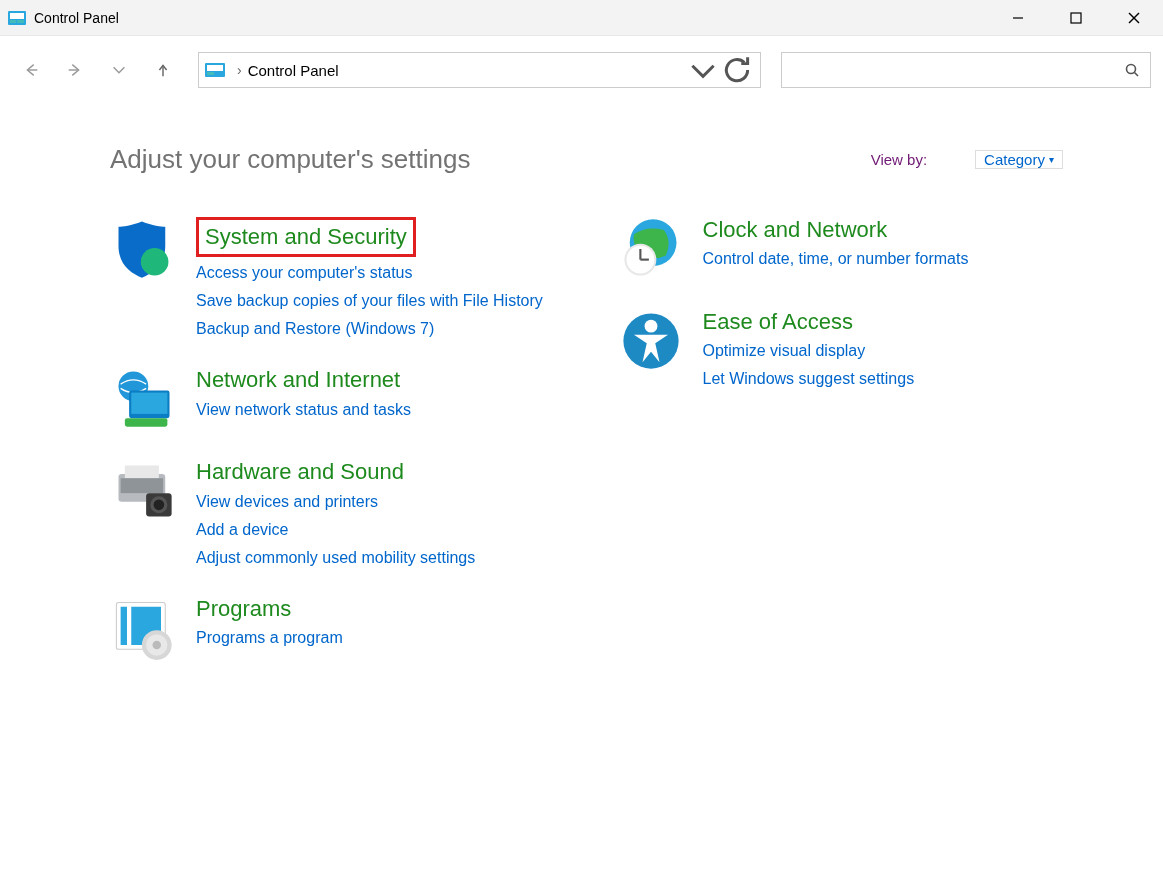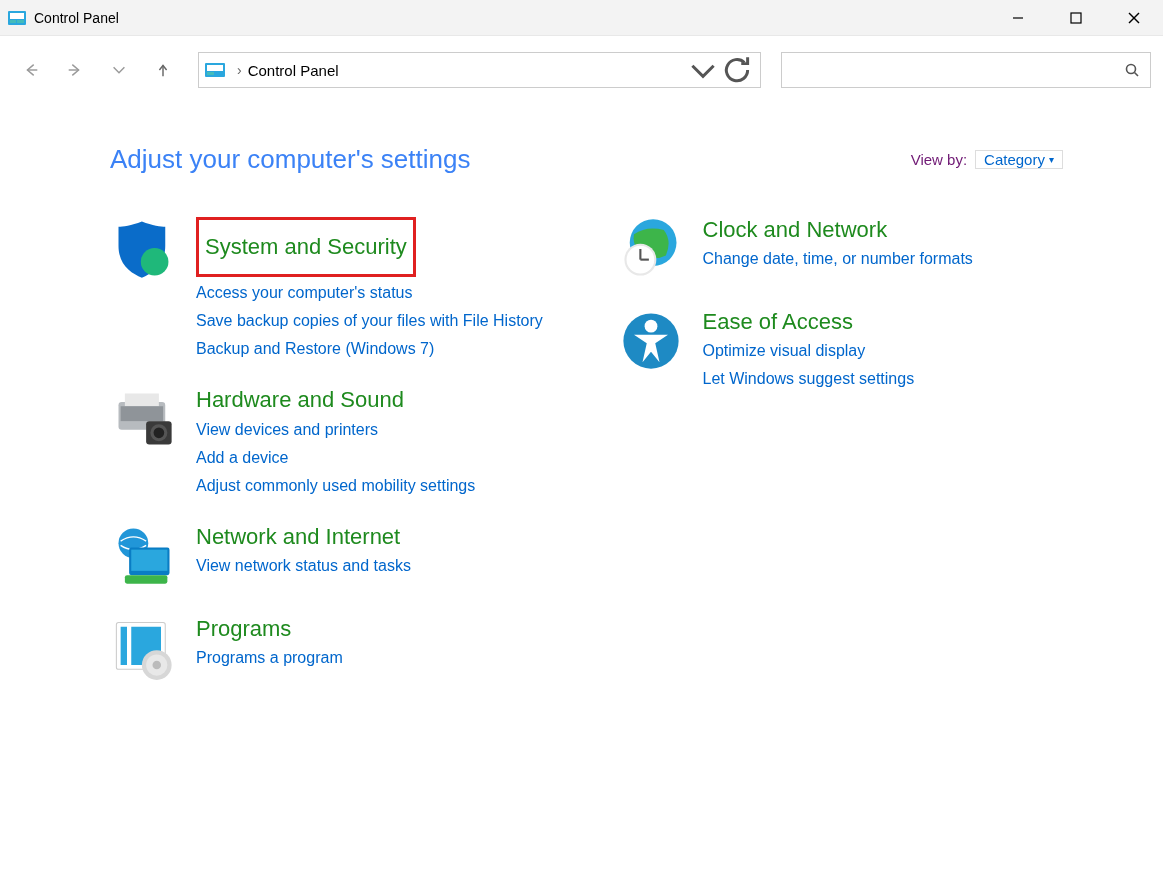--- a/index.html
+++ b/index.html
@@ -22,34 +22,34 @@
     .address-sep { margin: 0 6px; color: #666; }
     .address-text { font-size: 15px; flex: 1; }
     .address-btn { width: 34px; height: 34px; display: flex; align-items: center; justify-content: center; color: #555; }
     .search-box { width: 370px; height: 36px; border: 1px solid #ccc; margin-left: 14px; display: flex; align-items: center; padding: 0 10px; }
     .search-input { border: none; outline: none; flex: 1; font-size: 14px; }
     .search-icon { color: #666; }
 
     
     .content { padding: 40px 100px 0 110px; }
     .header-row { display: flex; align-items: center; justify-content: space-between; margin-bottom: 40px; }
-    .page-title { font-size: 26px; color: #3b82f6; font-weight: 400; }
+    .page-title { font-size: 26px; color: #737373; font-weight: 400; }
     .viewby { display: flex; align-items: center; gap: 8px; font-size: 15px; }
     .viewby-label { color: #701a75; }
-    .viewby-select { color: #0066cc; padding: 0 8px; border: 1px solid #ddd; display: flex; align-items: center; gap: 4px; }
+    .viewby-select { color: #0066cc; padding: 0 8px; border: 1px solid #ddd; display: flex; align-items: center; gap: 4px; margin-left: 40px; }
     .chev-down { font-size: 10px; }
 
     .categories { display: flex; gap: 60px; }
     .col { display: flex; flex-direction: column; gap: 24px; width: 450px; }
     .category { display: flex; gap: 18px; align-items: flex-start; }
     .cat-icon { width: 68px; height: 68px; flex-shrink: 0; display: flex; align-items: center; justify-content: center; }
     .cat-body { display: flex; flex-direction: column; gap: 4px; padding-top: 2px; }
     .cat-title { font-size: 22px; color: #1e8a1e; font-weight: 400; line-height: 1.2; cursor: pointer; }
     .cat-link { font-size: 16px; color: #0066cc; line-height: 1.5; cursor: pointer; display: flex; align-items: center; gap: 4px; }
-    .highlight { border: 3px solid #e02020; padding: 14px 6px; display: inline-block; }
+    .highlight { border: 3px solid #e02020; padding: 4px 6px; display: inline-block; }
     .shield-mini { width: 18px; height: 18px; display: inline-block; }
 
     
     svg { display: block; }
   </style>
 </head>
 <body>
 
 <div class="titlebar">
   <span class="titlebar-icon">
@@ -167,55 +167,55 @@
           <div><span class="cat-title highlight">System and Security</span></div>
           <a class="cat-link">Access your computer's status</a>
           <a class="cat-link">Save backup copies of your files with File History</a>
           <a class="cat-link">Backup and Restore (Windows 7)</a>
         </div>
       </div>
 
       <div class="category">
         <div class="cat-icon">
           <svg viewBox="0 0 64 64">
+              <circle cx="22" cy="20" r="14" fill="#2196d8"></circle>
+              <path d="M10 18 Q22 10 34 18 M10 22 Q22 30 34 22" stroke="#fff" stroke-width="1.2" fill="none"></path>
+              <rect x="18" y="24" width="38" height="26" rx="2" fill="#0a7dc4"></rect>
+              <rect x="20" y="26" width="34" height="20" fill="#2aa7de"></rect>
+              <rect x="14" y="50" width="40" height="8" rx="2" fill="#3db54a"></rect>
+            </svg>
+        </div>
+        <div class="cat-body">
+          <span class="cat-title">Network and Internet</span>
+          <a class="cat-link">View network status and tasks</a>
+        </div>
+      </div>
+
+      <div class="category">
+        <div class="cat-icon">
+          <svg viewBox="0 0 64 64">
               <rect x="8" y="16" width="44" height="26" rx="3" fill="#b7bbbf"></rect>
               <rect x="14" y="8" width="32" height="12" fill="#e8e8e8"></rect>
               <rect x="10" y="20" width="40" height="14" fill="#8f9499"></rect>
               <rect x="34" y="34" width="24" height="22" rx="3" fill="#3a3a3a"></rect>
               <circle cx="46" cy="45" r="8" fill="#555"></circle>
               <circle cx="46" cy="45" r="5" fill="#222"></circle>
             </svg>
         </div>
         <div class="cat-body">
           <span class="cat-title">Hardware and Sound</span>
           <a class="cat-link">View devices and printers</a>
           <a class="cat-link">Add a device</a>
           <a class="cat-link">Adjust commonly used mobility settings</a>
         </div>
       </div>
 
       <div class="category">
         <div class="cat-icon">
           <svg viewBox="0 0 64 64">
-              <circle cx="22" cy="20" r="14" fill="#2196d8"></circle>
-              <path d="M10 18 Q22 10 34 18 M10 22 Q22 30 34 22" stroke="#fff" stroke-width="1.2" fill="none"></path>
-              <rect x="18" y="24" width="38" height="26" rx="2" fill="#0a7dc4"></rect>
-              <rect x="20" y="26" width="34" height="20" fill="#2aa7de"></rect>
-              <rect x="14" y="50" width="40" height="8" rx="2" fill="#3db54a"></rect>
-            </svg>
-        </div>
-        <div class="cat-body">
-          <span class="cat-title">Network and Internet</span>
-          <a class="cat-link">View network status and tasks</a>
-        </div>
-      </div>
-
-      <div class="category">
-        <div class="cat-icon">
-          <svg viewBox="0 0 64 64">
               <rect x="6" y="8" width="46" height="44" rx="2" fill="#fff" stroke="#ccc"></rect>
               <rect x="10" y="12" width="6" height="36" fill="#2aa7de"></rect>
               <rect x="20" y="12" width="28" height="36" fill="#2aa7de"></rect>
               <circle cx="44" cy="48" r="14" fill="#d7d7d7"></circle>
               <circle cx="44" cy="48" r="10" fill="#e8e8e8"></circle>
               <circle cx="44" cy="48" r="4" fill="#bbb"></circle>
             </svg>
         </div>
         <div class="cat-body">
           <span class="cat-title">Programs</span>
@@ -234,21 +234,21 @@
               <circle cx="34" cy="26" r="22" fill="#2aa7de"></circle>
               <path d="M16 18 Q28 10 44 14 Q52 24 46 38 Q34 44 22 36 Q14 28 16 18" fill="#3db54a"></path>
               <circle cx="22" cy="42" r="15" fill="#e8e8e8"></circle>
               <circle cx="22" cy="42" r="13" fill="#fff"></circle>
               <line x1="22" y1="42" x2="22" y2="32" stroke="#555" stroke-width="2"></line>
               <line x1="22" y1="42" x2="30" y2="42" stroke="#555" stroke-width="2"></line>
             </svg>
         </div>
         <div class="cat-body">
           <span class="cat-title">Clock and Network</span>
-          <a class="cat-link">Change date, time, or number formats</a>
+          <a class="cat-link">Control date, time, or number formats</a>
         </div>
       </div>
 
       <div class="category">
         <div class="cat-icon">
           <svg viewBox="0 0 64 64">
               <circle cx="32" cy="32" r="26" fill="#1e8ac4"></circle>
               <circle cx="32" cy="18" r="6" fill="#fff"></circle>
               <path d="M16 26 L48 26 L36 34 L40 52 L32 42 L24 52 L28 34 z" fill="#fff"></path>
             </svg>

